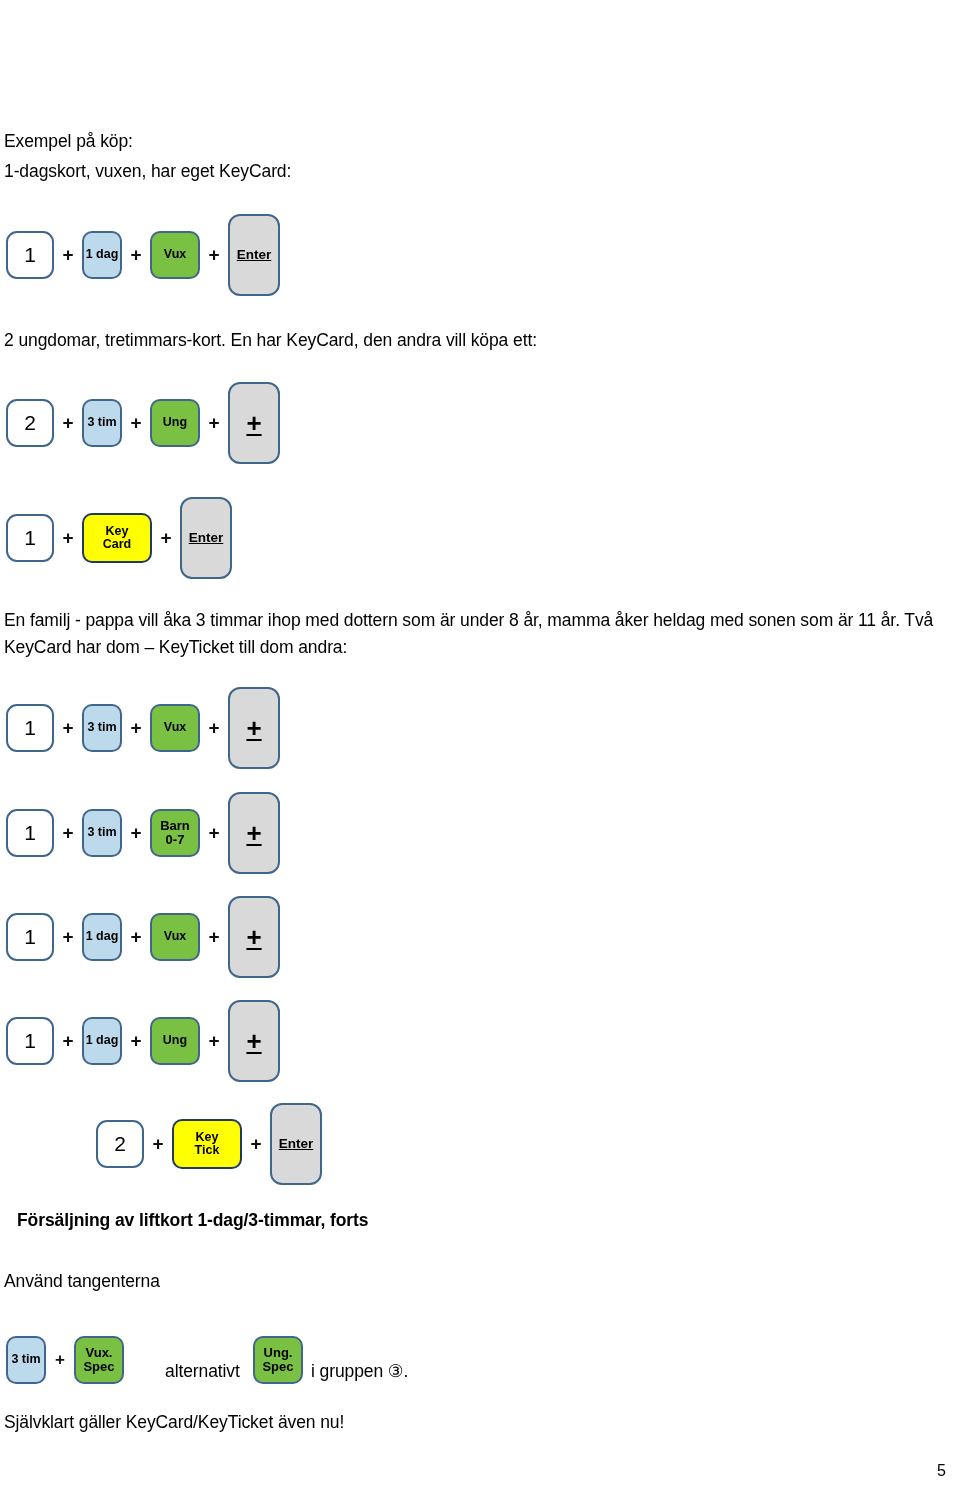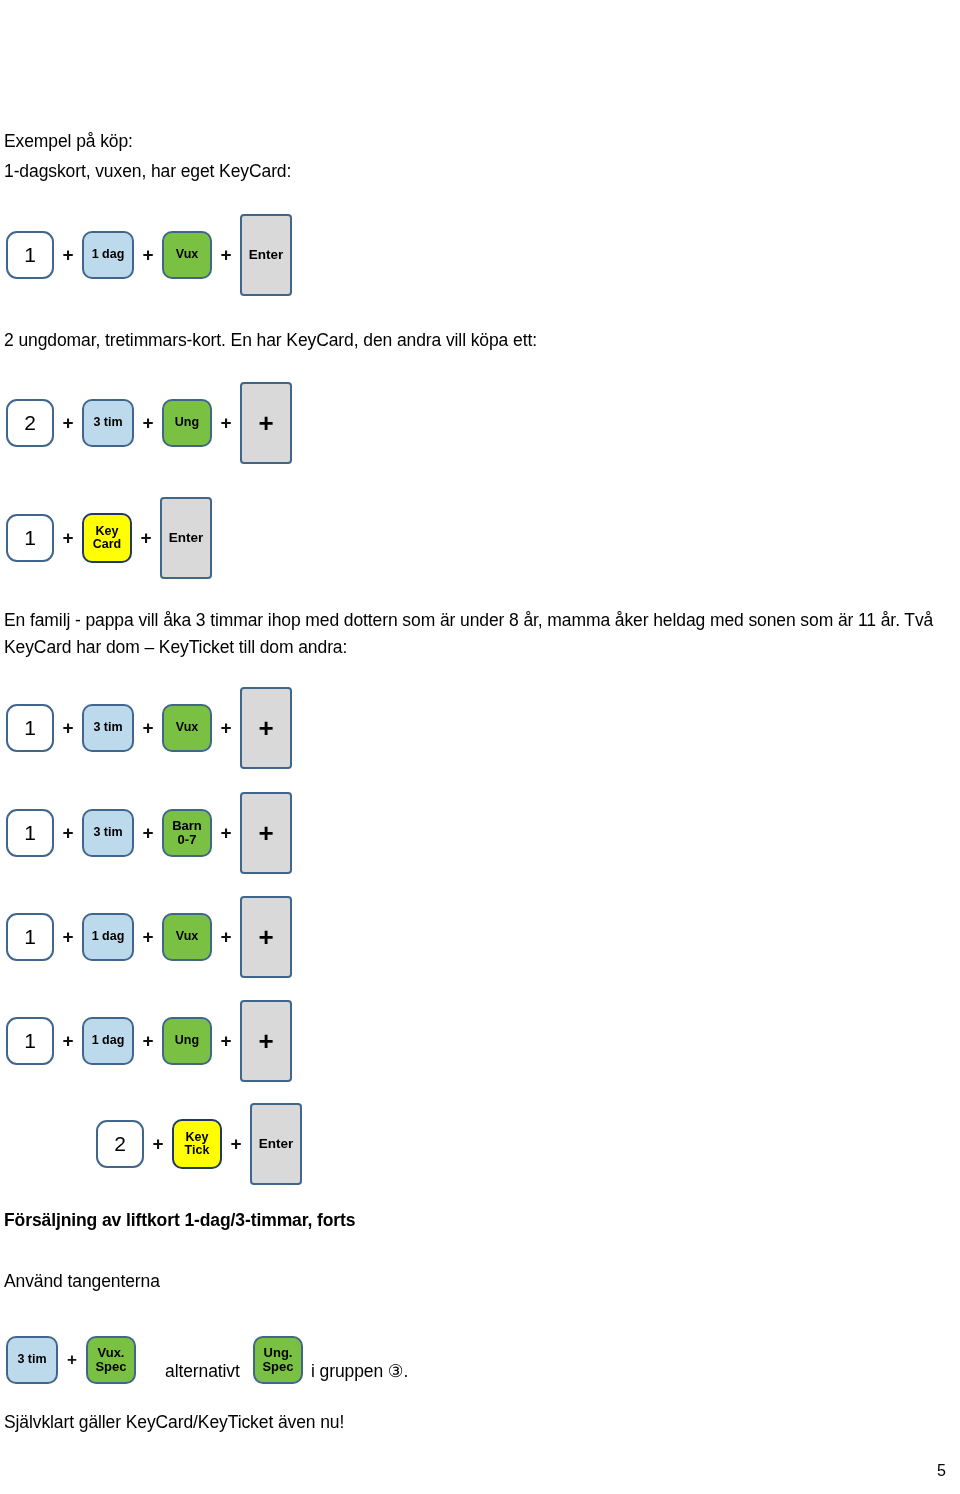--- a/index.html
+++ b/index.html
@@ -83,48 +83,49 @@
 
   
   .key.num {
     width: 48px; height: 48px;
     background: #ffffff;
     font-size: 21px;
     font-weight: 400;
     border-radius: 11px;
   }
   .key.blue {
-    width: 52px; height: 48px;
+    width: 40px; height: 48px;
     background: #bdd9ec;
     font-size: 12.5px;
     font-weight: bold;
   }
   .key.green {
     width: 50px; height: 48px;
     background: #7ac143;
     font-size: 12.5px;
     font-weight: bold;
   }
   .key.green.two-line { font-size: 13px; }
   .key.yellow {
-    width: 50px; height: 50px;
+    width: 70px; height: 50px;
     background: #ffff00;
     border-color: #1f3864;
     font-size: 12.5px;
     font-weight: bold;
   }
   .key.gray {
     width: 52px; height: 48px;
     background: #d9d9d9;
     font-size: 13.5px;
     font-weight: bold;
   }
   .key.gray.tall {
     width: 52px; height: 82px;
-    border-radius: 4px;
+    border-radius: 12px;
+    text-decoration: underline;
   }
   .key.gray.tall.plus-key {
     font-size: 26px;
     font-weight: bold;
   }
 
   .plus {
     width: 28px;
     text-align: center;
     font-size: 19px;
@@ -280,21 +281,21 @@
     <div class="key yellow">
       <span class="kline">Key</span>
       <span class="kline">Tick</span>
     </div>
     <div class="plus">+</div>
     <div class="key gray tall">
         <span class="kline">Enter</span>
       </div>
   </div>
 
-  <div class="sub-title" style="top:1210px;">Försäljning av liftkort 1-dag/3-timmar, forts</div>
+  <div class="sub-title" style="top:1210px;margin-left:13px;">Försäljning av liftkort 1-dag/3-timmar, forts</div>
   <div class="para" style="top:1268px;">Använd tangenterna</div>
 
   <div class="key-row" style="left:6px; top:1336px;">
     <div class="key blue">
         <span class="kline">3 tim</span>
       </div>
     <div class="plus small">+</div>
     <div class="key green two-line">
       <span class="kline">Vux.</span>
       <span class="kline">Spec</span>

